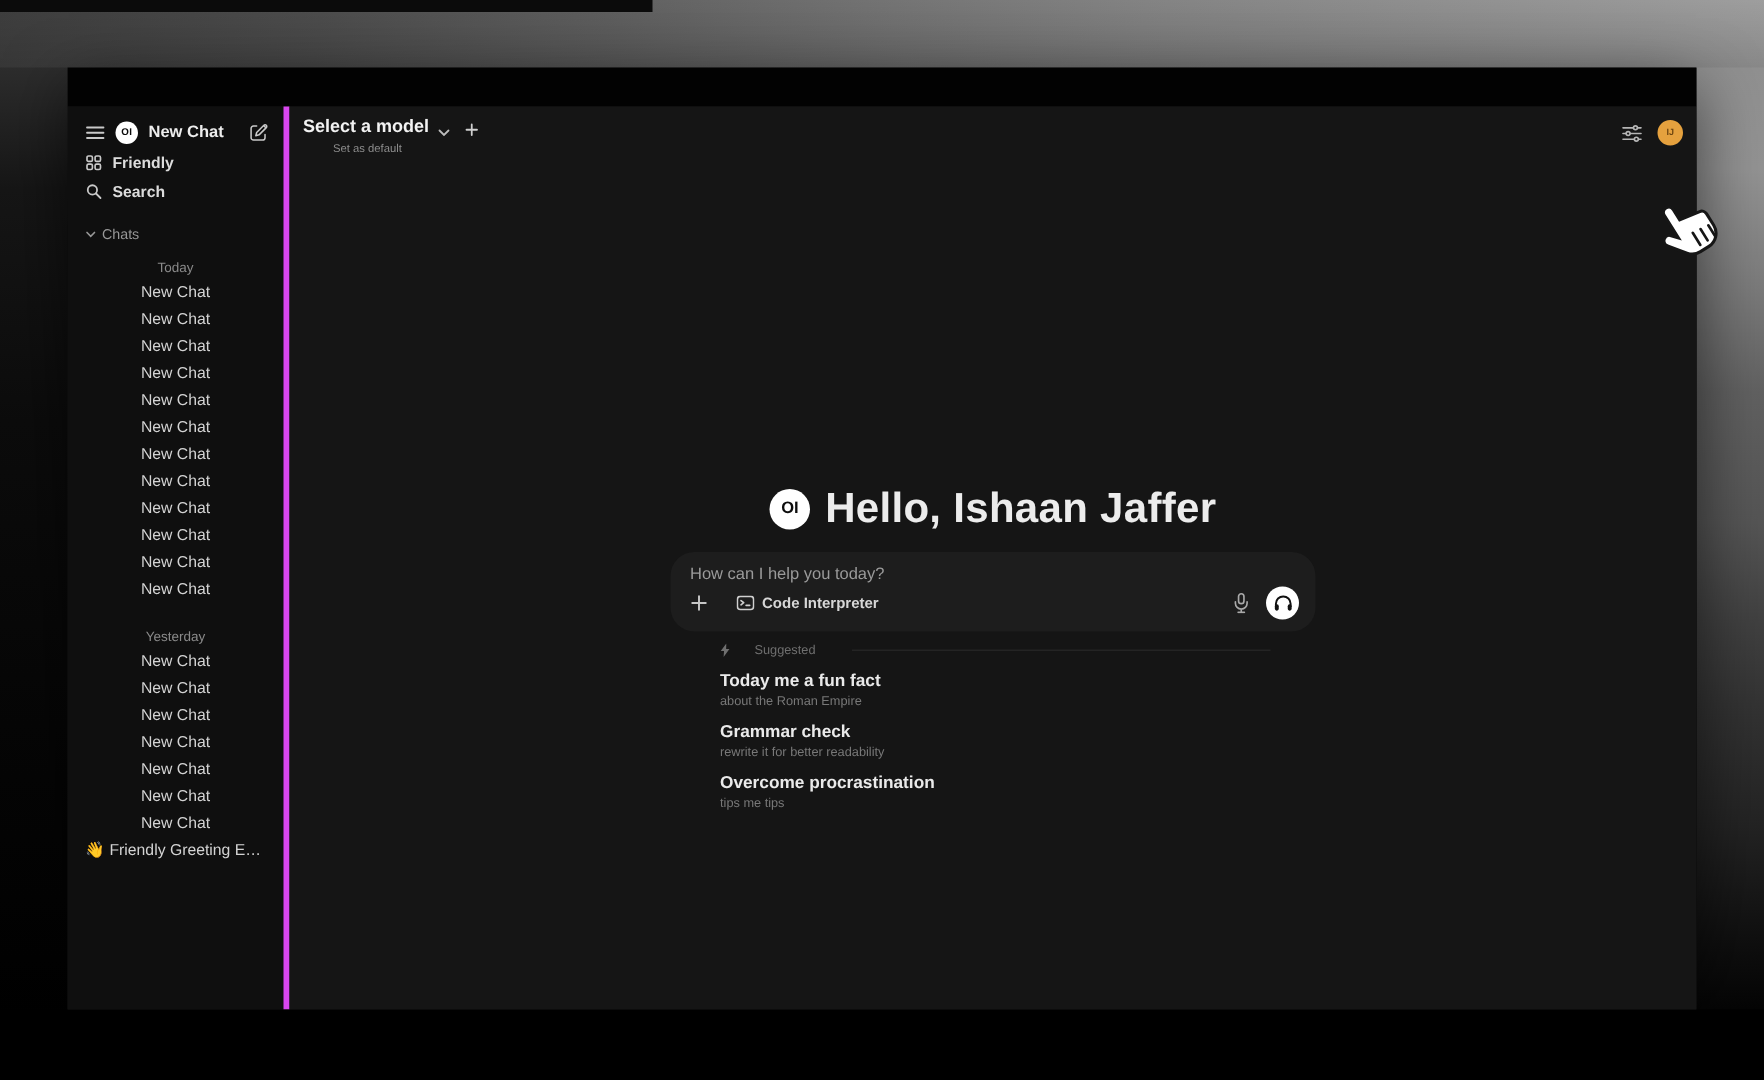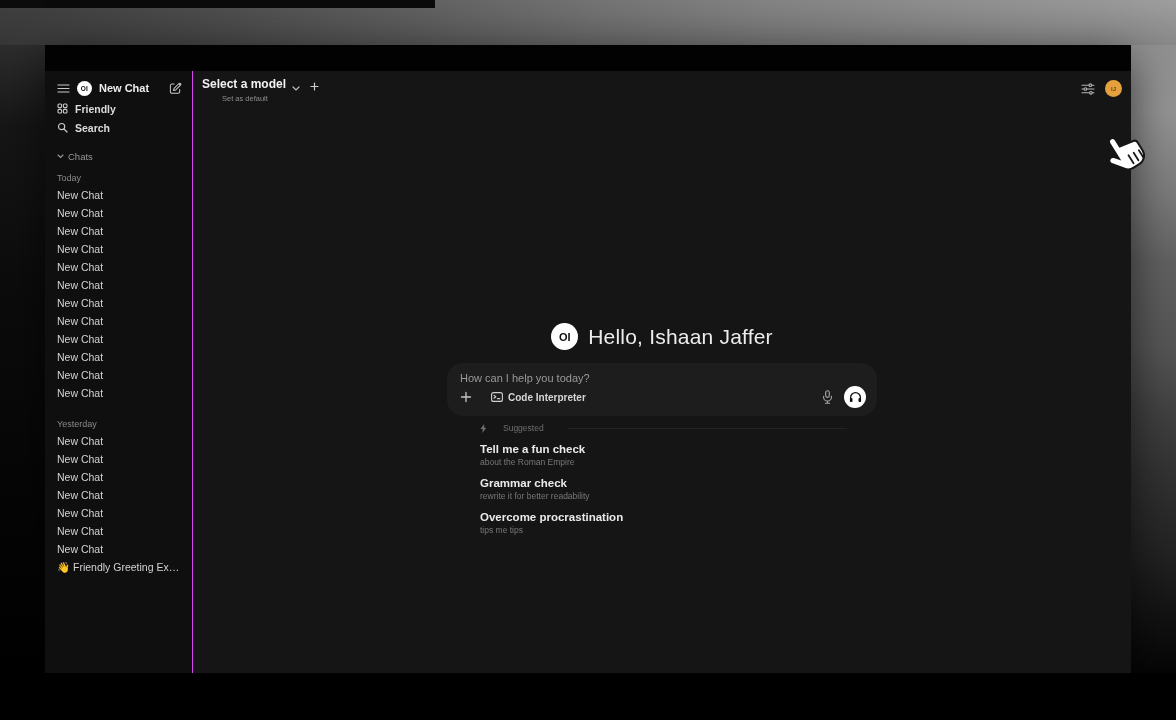--- a/index.html
+++ b/index.html
@@ -18,21 +18,21 @@
     background:linear-gradient(180deg,#909090 0%,#939393 10%,#7a7a7a 22%,#616161 32%,#555 45%,#404040 55%,#333 63%,#232323 75%,#101010 86%,#000 96%); }
   .wp-bottom { position:absolute; bottom:0; left:0; width:1176px; height:47px; background:#000; }
 
   
   .window { position:absolute; left:45px; top:45px; width:1086px; height:628px; background:#151515;
     box-shadow:0 14px 42px rgba(0,0,0,.6); overflow:hidden; display:flex; flex-direction:column; }
   .window-topbar { height:26px; background:#020202; flex:0 0 auto; }
   .window-body { flex:1; display:flex; min-height:0; }
 
   
-  .sidebar { width:148px; flex:0 0 148px; background:#0f0f0f; border-right:1px solid #d946ef; padding-top:6px; overflow:hidden; }
+  .sidebar { width:148px; flex:0 0 148px; background:#0f0f0f; border-right:4px solid #d946ef; padding-top:6px; overflow:hidden;text-align:center; }
   .sb-header { display:flex; align-items:center; gap:7px; height:22px; padding:0 10px 0 12px; }
   .sb-title { font-size:11px; font-weight:700; color:#ededed; white-space:nowrap; }
   .sb-logo { width:15px; height:15px; border-radius:50%; background:#fff; color:#0a0a0a; font-size:6.5px; font-weight:800;
     display:flex; align-items:center; justify-content:center; letter-spacing:.2px; flex:0 0 auto; }
   .sb-edit { margin-left:auto; display:flex; }
   .sb-nav-item { display:flex; align-items:center; gap:7px; height:19px; padding:0 12px; font-size:10.5px; font-weight:600; color:#dcdcdc; cursor:pointer; }
   .sb-nav-item:first-of-type { margin-top:5px; }
   .sb-chats-hdr { display:flex; align-items:center; gap:4px; margin-top:13px; padding:0 12px; font-size:9.5px; color:#979797; height:13px; }
   .sb-time { margin-top:8px; padding:0 12px; font-size:9px; color:#8a8a8a; height:15px; line-height:15px; }
   .sb-chat { height:18px; line-height:18px; padding:0 12px; font-size:10.5px; font-weight:500; color:#d3d3d3;
@@ -48,21 +48,21 @@
   .set-default { margin-top:3px; font-size:7.5px; color:#8d8d8d; cursor:pointer;padding-left:20px; }
   .hdr-right { position:absolute; top:9px; right:9px; display:flex; align-items:center; gap:10px; }
   .avatar { width:17px; height:17px; border-radius:50%; display:flex; align-items:center; justify-content:center;
     font-size:6px; font-weight:700; color:#6e4510; cursor:pointer; }
 
   
   .hero { position:absolute; top:252px; left:50%; transform:translateX(-50%); width:430px; }
   .greeting-row { display:flex; align-items:center; justify-content:center; gap:10px; margin-bottom:13px; }
   .hero-logo { width:27px; height:27px; border-radius:50%; background:#fff; color:#0d0d0d; font-size:11px; font-weight:800;
     display:flex; align-items:center; justify-content:center; }
-  .greeting-text { font-size:21px; font-weight:400; color:#ececec; letter-spacing:.2px; }
+  .greeting-text { font-size:28px; font-weight:700; color:#ececec; letter-spacing:.2px; }
 
   .composer { height:53px; background:#1d1d1d; border-radius:16px; padding:9px 11px 8px 13px; display:flex; flex-direction:column; }
   .composer-input { font-size:11px; color:#9a9a9a; cursor:text; }
   .composer-controls { margin-top:auto; display:flex; align-items:center; }
   .btn-plus { display:flex; cursor:pointer; }
   .chip-ci { display:flex; align-items:center; gap:5px; margin-left:19px; cursor:pointer; }
   .chip-ci-label { font-size:10px; font-weight:600; color:#d6d6d6; }
   .composer-spacer { flex:1; }
   .btn-mic { display:flex; margin-right:11px; cursor:pointer; }
   .btn-call { width:22px; height:22px; border-radius:50%; background:#fff; display:flex; align-items:center; justify-content:center; cursor:pointer; }
@@ -262,21 +262,21 @@
               <svg width="7" height="9" viewBox="0 0 7 9">
                   <path d="M4.2 0L0.5 5h2.2L2.4 9l3.9-5.3H4.1L4.2 0z" fill="#6f6f6f"></path>
                 </svg>
             </span>
             <span class="sugg-hdr-label">Suggested</span>
             <span class="sugg-hdr-line"></span>
           </div>
           <div>
 
               <div class="sugg-item">
-                <div class="sugg-title">Tell me a fun check</div>
+                <div class="sugg-title">Today me a fun fact</div>
                 <div class="sugg-sub">about the Roman Empire</div>
               </div>
 
               <div class="sugg-item">
                 <div class="sugg-title">Grammar check</div>
                 <div class="sugg-sub">rewrite it for better readability</div>
               </div>
 
               <div class="sugg-item">
                 <div class="sugg-title">Overcome procrastination</div>

